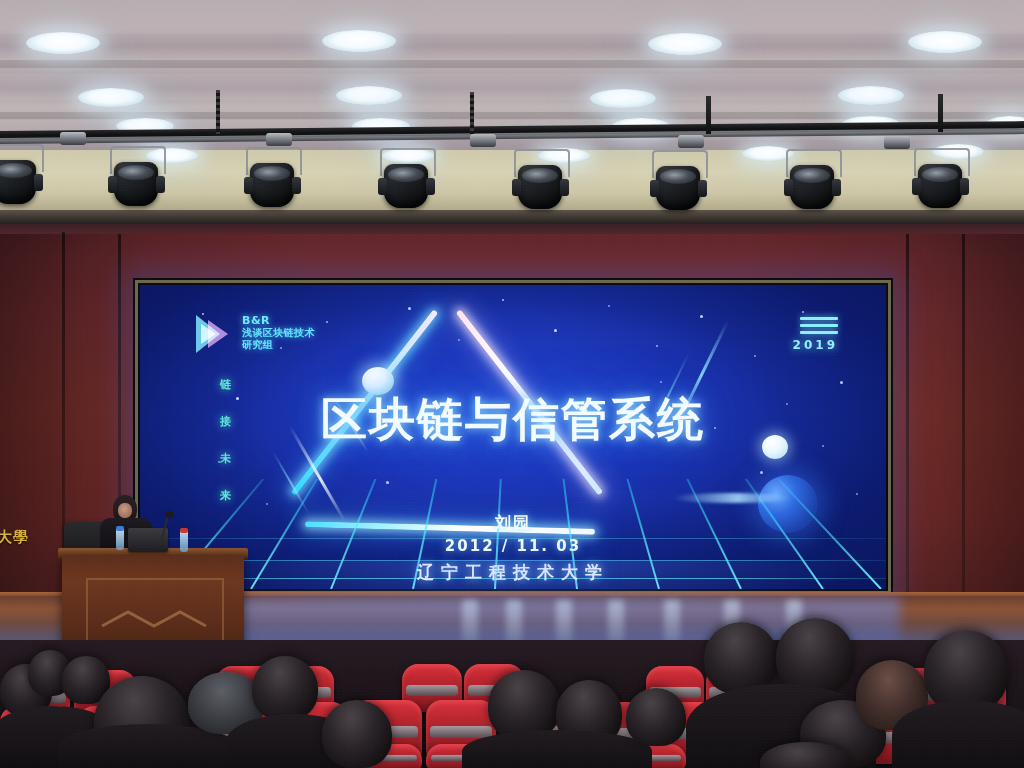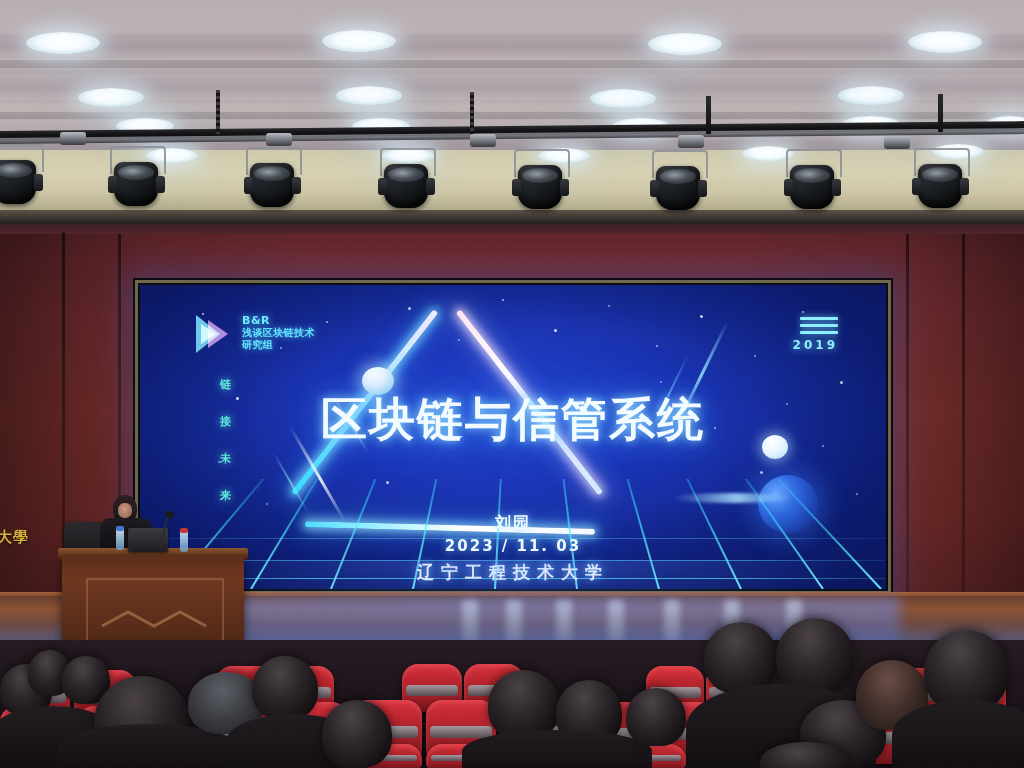--- a/index.html
+++ b/index.html
@@ -429,21 +429,21 @@
 
     <div class="bars2021">
       <div class="bar"></div>
       <div class="bar"></div>
       <div class="bar"></div>
       <div class="yr">2019</div>
     </div>
 
     <div class="main-title">区块链与信管系统</div>
     <div class="speaker">刘园</div>
-    <div class="talk-date">2023 / 11. 03</div>
+    <div class="talk-date">2012 / 11. 03</div>
     <div class="org">辽宁工程技术大学</div>
   </div>
 
   <div class="stage-edge"></div>
   <div class="stage-floor"></div>
   <div class="stage-glow"></div>
   <div class="floor-refl" style="left:462px;"></div>
   <div class="floor-refl" style="left:506px;"></div>
   <div class="floor-refl" style="left:556px;"></div>
   <div class="floor-refl" style="left:608px;"></div>

